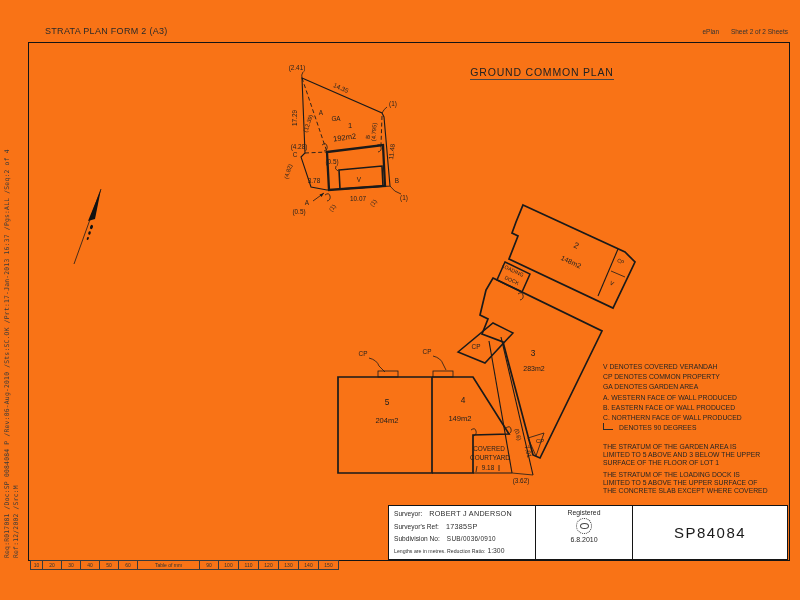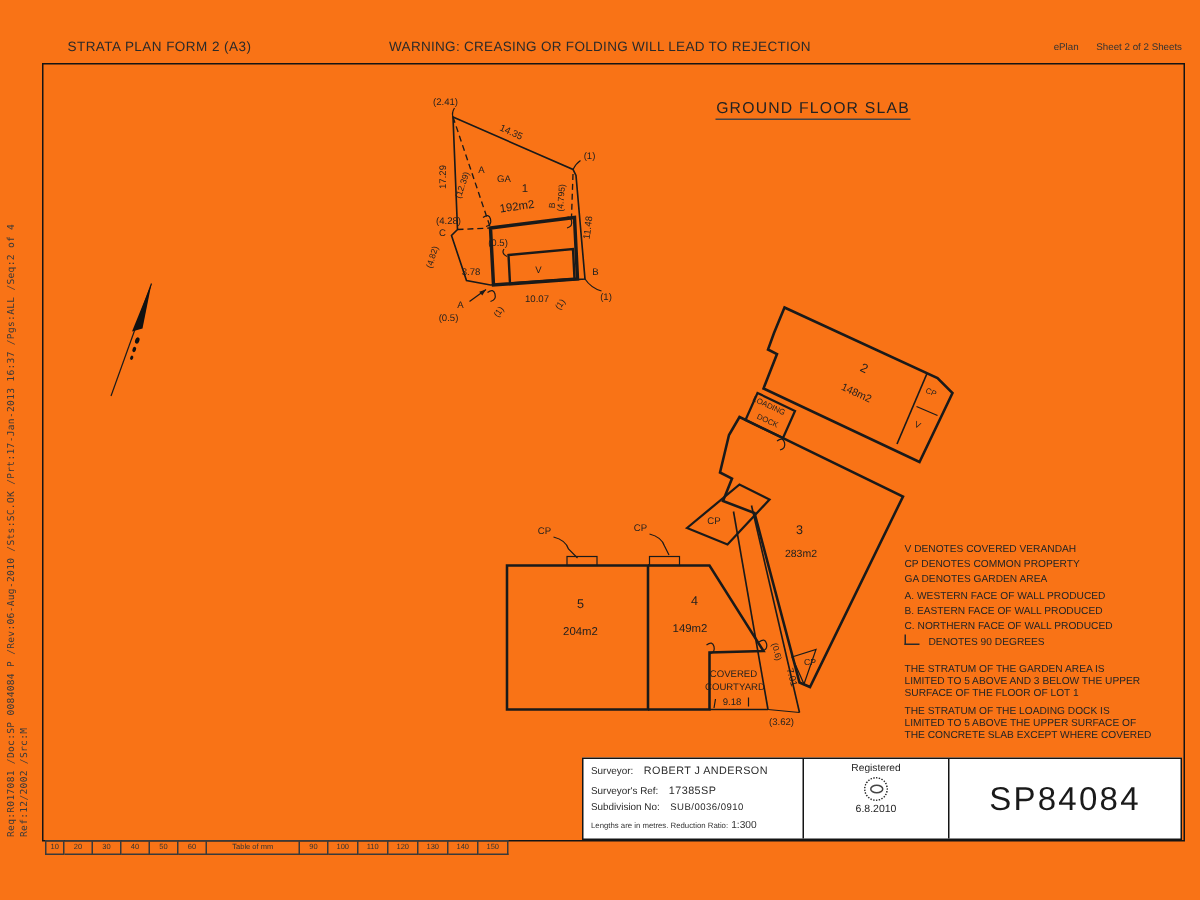--- a/index.html
+++ b/index.html
@@ -33,21 +33,21 @@
   #tb-left{width:147px;border-right:1.2px solid #141414;padding:3px 0 0 5px;box-sizing:border-box;}
   #tb-mid{width:97px;border-right:1.2px solid #141414;text-align:center;box-sizing:border-box;padding-top:3px;}
   #tb-right{flex:1;display:flex;align-items:center;justify-content:center;}
   .tb-row{font-size:6.6px;margin-bottom:4.2px;color:#2a2a2a;}
   .tb-row b{font-weight:normal;font-size:7.2px;letter-spacing:.3px;margin-left:7px;}
   .tb-small{font-size:5.2px;color:#333;}
   .tb-small b{font-size:6.8px;font-weight:normal;margin-left:2px;}
   #seal{width:14px;height:14px;border:1.4px dotted #2a2a2a;border-radius:50%;margin:2px auto 2px auto;
         display:flex;align-items:center;justify-content:center;}
   #seal i{display:block;width:7px;height:4px;border:0.8px solid #444;border-radius:50%;}
-  #plannum{font-size:22px;letter-spacing:1.5px;color:#1a1a1a;}
+  #plannum{font-size:15px;letter-spacing:1.5px;color:#1a1a1a;}
   
   #sbar{position:absolute;left:30px;top:560px;display:flex;}
   #sbar .cell{height:10px;border:0.8px solid #3a3a3a;border-left:none;font-size:5px;color:#333;
               display:flex;align-items:flex-end;justify-content:center;box-sizing:border-box;padding-bottom:1px;}
   #sbar .cell:first-child{border-left:0.8px solid #3a3a3a;}
   
   .ln{fill:none;stroke:#1a1a1a;stroke-width:1.1;}
   .thin{stroke-width:0.8;}
   .thick{stroke-width:2.3;}
   .dash{stroke-dasharray:4 2.6;stroke-width:0.9;}
@@ -57,21 +57,20 @@
   .f75{font-size:7.6px;}.f8{font-size:8.4px;}
   .mid{text-anchor:middle;}
 </style>
 </head>
 <body>
 
 <div id="page">
 
   <div id="hdr">
     <div class="form">STRATA PLAN FORM 2 (A3)</div>
-    <div class="warn">WARNING: CREASING OR FOLDING WILL LEAD TO REJECTION</div>
     <div class="sheet">
       <span>ePlan</span>
       <span>Sheet 2 of 2 Sheets</span>
     </div>
   </div>
 
   <div id="frame"></div>
 
   <div id="marg">
     <div>Req:R017081 /Doc:SP 0084084 P /Rev:06-Aug-2010 /Sts:SC.OK  /Prt:17-Jan-2013 16:37 /Pgs:ALL /Seq:2 of 4</div>
@@ -79,21 +78,21 @@
   </div>
 
   <svg class="abs" style="left:63px;top:180px;" width="52" height="95" viewBox="0 0 52 95">
     <line class="ln thin" x1="11" y1="84" x2="38" y2="9"></line>
     <polygon points="38,9 25,41 32,39" fill="#111"></polygon>
     <ellipse cx="28.5" cy="47" rx="2.2" ry="1.4" fill="#111" transform="rotate(-70 28.5 47)"></ellipse>
     <ellipse cx="26.5" cy="53" rx="1.8" ry="1.2" fill="#111" transform="rotate(-70 26.5 53)"></ellipse>
     <ellipse cx="24.8" cy="58.5" rx="1.5" ry="1" fill="#111" transform="rotate(-70 24.8 58.5)"></ellipse>
   </svg>
 
-  <div id="ptitle"><span>GROUND FLOOR SLAB</span></div>
+  <div id="ptitle"><span>GROUND COMMON PLAN</span></div>
 
   <svg class="abs" style="left:270px;top:56px;" width="180" height="165" viewBox="0 0 180 165">
 
     <path class="ln" d="M 32,22 L 112,57 L 114,61 L 120,130 L 57,134 L 41,131 L 31,101 L 35,97 Z"></path>
 
     <path class="ln dash" d="M 32,22 L 57,96"></path>
     <path class="ln dash" d="M 35,97 L 57,96"></path>
     <path class="ln dash" d="M 112,60 L 111,89"></path>
 
     <path class="ln thick" d="M 57,96 L 113,89 L 115,130 L 59,134 Z"></path>

